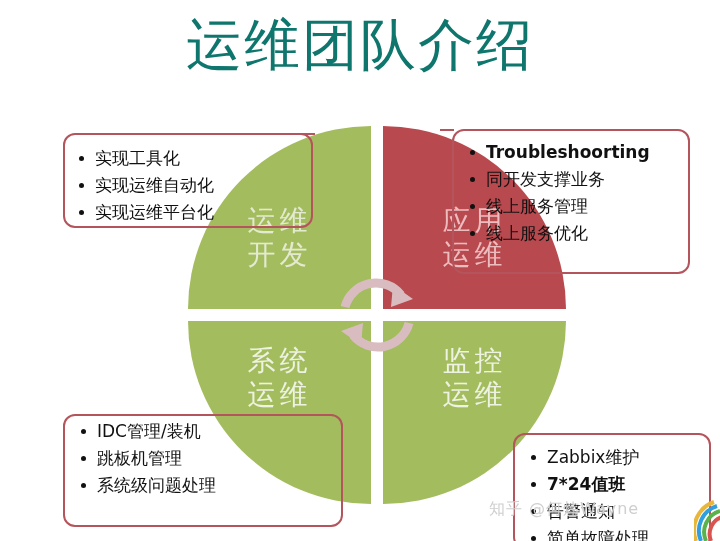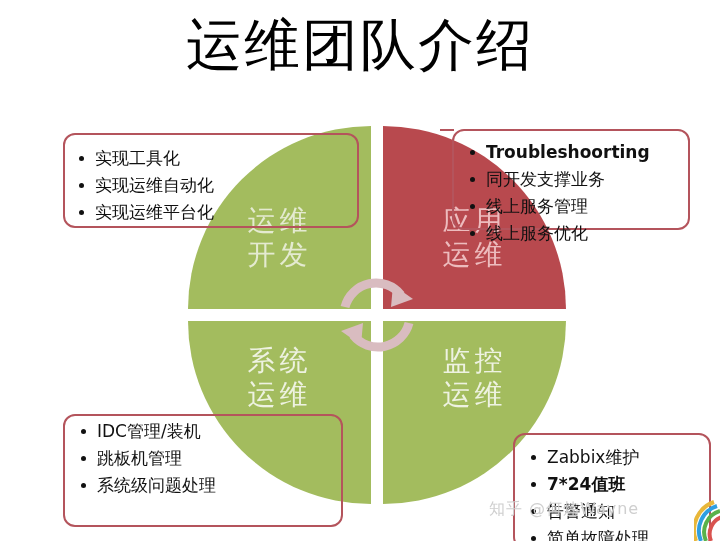--- a/index.html
+++ b/index.html
@@ -12,21 +12,21 @@
   }
   #slide{position:absolute;left:0;top:0;width:720px;height:541px;overflow:hidden;background:#fff;}
 
   
   #title{
     position:absolute;left:0;top:12px;width:720px;
     text-align:center;
     font-size:56px;
     line-height:66px;
     letter-spacing:2px;
-    color:#000000;
+    color:#0f766e;
     font-family:Liberation Sans, sans-serif;
     font-weight:400;
     white-space:nowrap;
   }
 
   
   .connector{position:absolute;background:#b4545c;}
 
   
   #circle-wrap{
@@ -85,23 +85,23 @@
     white-space:nowrap;
   }
   .callout li:before{
     content:"";
     position:absolute;left:4px;top:11px;
     width:5px;height:5px;border-radius:50%;
     background:#111;
   }
   .callout li.bold{font-weight:bold;}
 
-  #box-tl{left:63px;top:133px;width:296px;height:95px;}
+  #box-tl{left:63px;top:133px;width:250px;height:95px;}
   #box-tl ul{padding:10px 0 0 10px;}
-  #box-tr{left:452px;top:129px;width:238px;height:101px;}
+  #box-tr{left:452px;top:129px;width:238px;height:145px;}
   #box-tr ul{padding:8px 0 0 12px;}
   #box-bl{left:63px;top:414px;width:280px;height:113px;}
   #box-bl ul{padding:2px 0 0 12px;}
   #box-br{left:513px;top:412px;width:198px;height:116px;margin-top:21px;}
   #box-br ul{padding:9px 0 0 12px;}
 
   
   #watermark{
     position:absolute;left:489px;top:495px;
     font-size:16px;line-height:28px;

